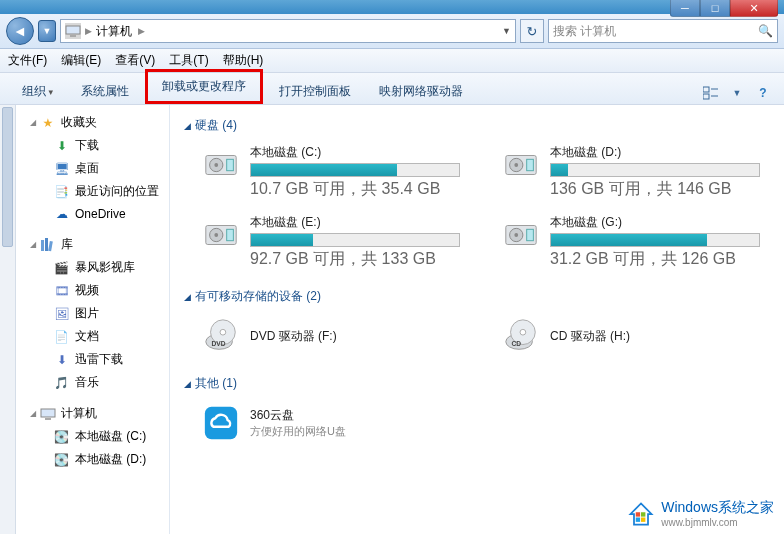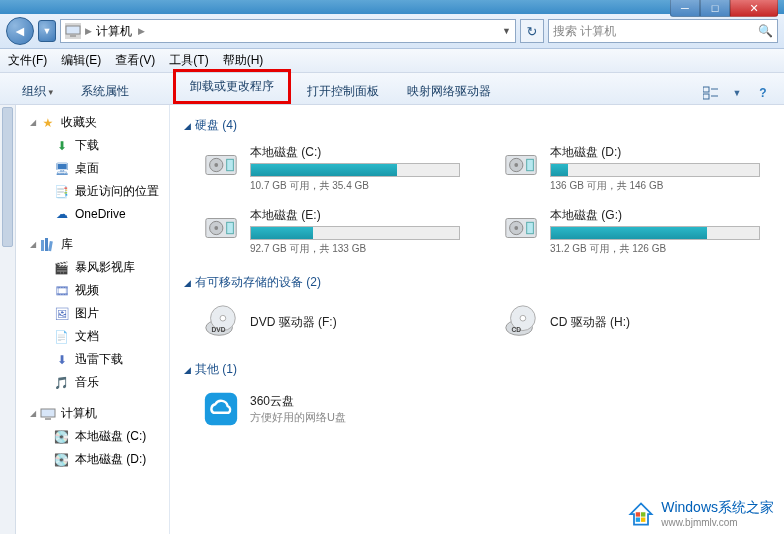--- a/index.html
+++ b/index.html
@@ -16,42 +16,42 @@
 .addr .ico { width:16px; height:16px; background:#d8d8d8; margin-right:4px; }
 .addr .dd { margin-left:auto; color:#555; }
 .refresh { width:24px; height:24px; border:1px solid #8fa8c6; background:#eef4fb; display:flex; align-items:center; justify-content:center; color:#2a5a8a; cursor:pointer; font-size:13px; }
 .search { width:230px; height:24px; border:1px solid #8fa8c6; background:#fff; display:flex; align-items:center; padding:0 4px; font-size:12px; color:#888;justify-content:center; }
 .search .mag { margin-left:auto; color:#2a5a8a; }
 .menubar { height:24px; background:linear-gradient(#f6f9fd,#e6eef8); border-bottom:1px solid #cfd9e8; display:flex; align-items:center; padding:8px 8px; font-size:12px; gap:14px; }
 .menubar span { cursor:pointer; }
 .toolbar { height:32px; background:linear-gradient(#f4f8fd,#e4edf8); border-bottom:1px solid #cfd9e8; display:flex; align-items:flex-end; padding:0 10px; font-size:12px; color:#1a3f66; gap:4px; }
 .toolbar .tbitem { padding:4px 12px; cursor:pointer; }
 .toolbar .tbitem.dd::after { content:" ▾"; font-size:9px; color:#555; }
-.toolbar .highlight { border:3px solid #e60000; padding:6px 14px;margin-left:28px; }
+.toolbar .highlight { border:3px solid #e60000; padding:6px 14px; }
 .toolbar .spacer { flex:1; }
 .toolbar .iconbtn { width:22px; height:22px; display:flex; align-items:center; justify-content:center; color:#3a6a9a; cursor:pointer; }
 .body { display:flex; height:calc(534px - 14px - 35px - 24px - 32px); }
 .sidebar { width:170px; background:#fff; border-right:1px solid #e0e8f2; overflow-y:auto; padding:6px 0; font-size:12px; }
 .side-group { margin-bottom:8px; }
 .side-head { display:flex; align-items:center; padding:3px 8px 3px 14px; cursor:pointer; }
 .side-head .tri { font-size:8px; color:#888; width:10px; }
 .side-head .ico { width:16px; height:16px; margin-right:5px; display:flex; align-items:center; justify-content:center; }
 .side-item { display:flex; align-items:center; padding:3px 8px 3px 38px; cursor:pointer; }
 .side-item .ico { width:16px; height:16px; margin-right:5px; display:flex; align-items:center; justify-content:center; font-size:12px; }
 .content { flex:1; overflow:auto; padding:8px 14px; font-size:12px; }
 .section-head { display:flex; align-items:center; color:#1a4f8a; padding:4px 0; cursor:pointer; }
 .section-head .tri { font-size:9px; margin-right:4px; }
 .drives { display:flex; flex-wrap:wrap; gap:14px 40px; padding:6px 0 14px 16px; }
 .drive { display:flex; width:260px; cursor:pointer; }
 .drive .dico { width:42px; height:42px; display:flex; align-items:center; justify-content:center; margin-right:8px; }
 .drive .dinfo { flex:1; }
 .drive .dname { color:#222; margin-bottom:2px; }
 .drive .bar { height:14px; border:1px solid #b8b8b8; background:#eee; margin-bottom:2px; position:relative; }
 .drive .fill { height:100%; background:linear-gradient(#2ab8c9,#1a98aa); }
-.drive .dstat { color:#666; font-size:10px; }
+.drive .dstat { color:#666; font-size:16px; }
 .simple-item { display:flex; align-items:center; width:260px; cursor:pointer; }
 .simple-item .dico { width:42px; height:42px; display:flex; align-items:center; justify-content:center; margin-right:8px; }
 .simple-item .sname { color:#222; }
 .simple-item .ssub { color:#888; font-size:11px; }
 .hdd-svg { width:38px; height:38px; }
 .watermark { position:absolute; right:10px; bottom:6px; display:flex; align-items:center; gap:6px; font-size:14px; color:#0060b8; pointer-events:none; }
 .watermark .wlogo { width:28px; height:28px; }
 .watermark .wsub { font-size:10px; color:#888; display:block; }
 svg { display:block; }
 .scrollbar-mock { position:absolute; left:0; top:105px; width:16px; bottom:0; background:#eef2f7; border-right:1px solid #d4dde8; }

